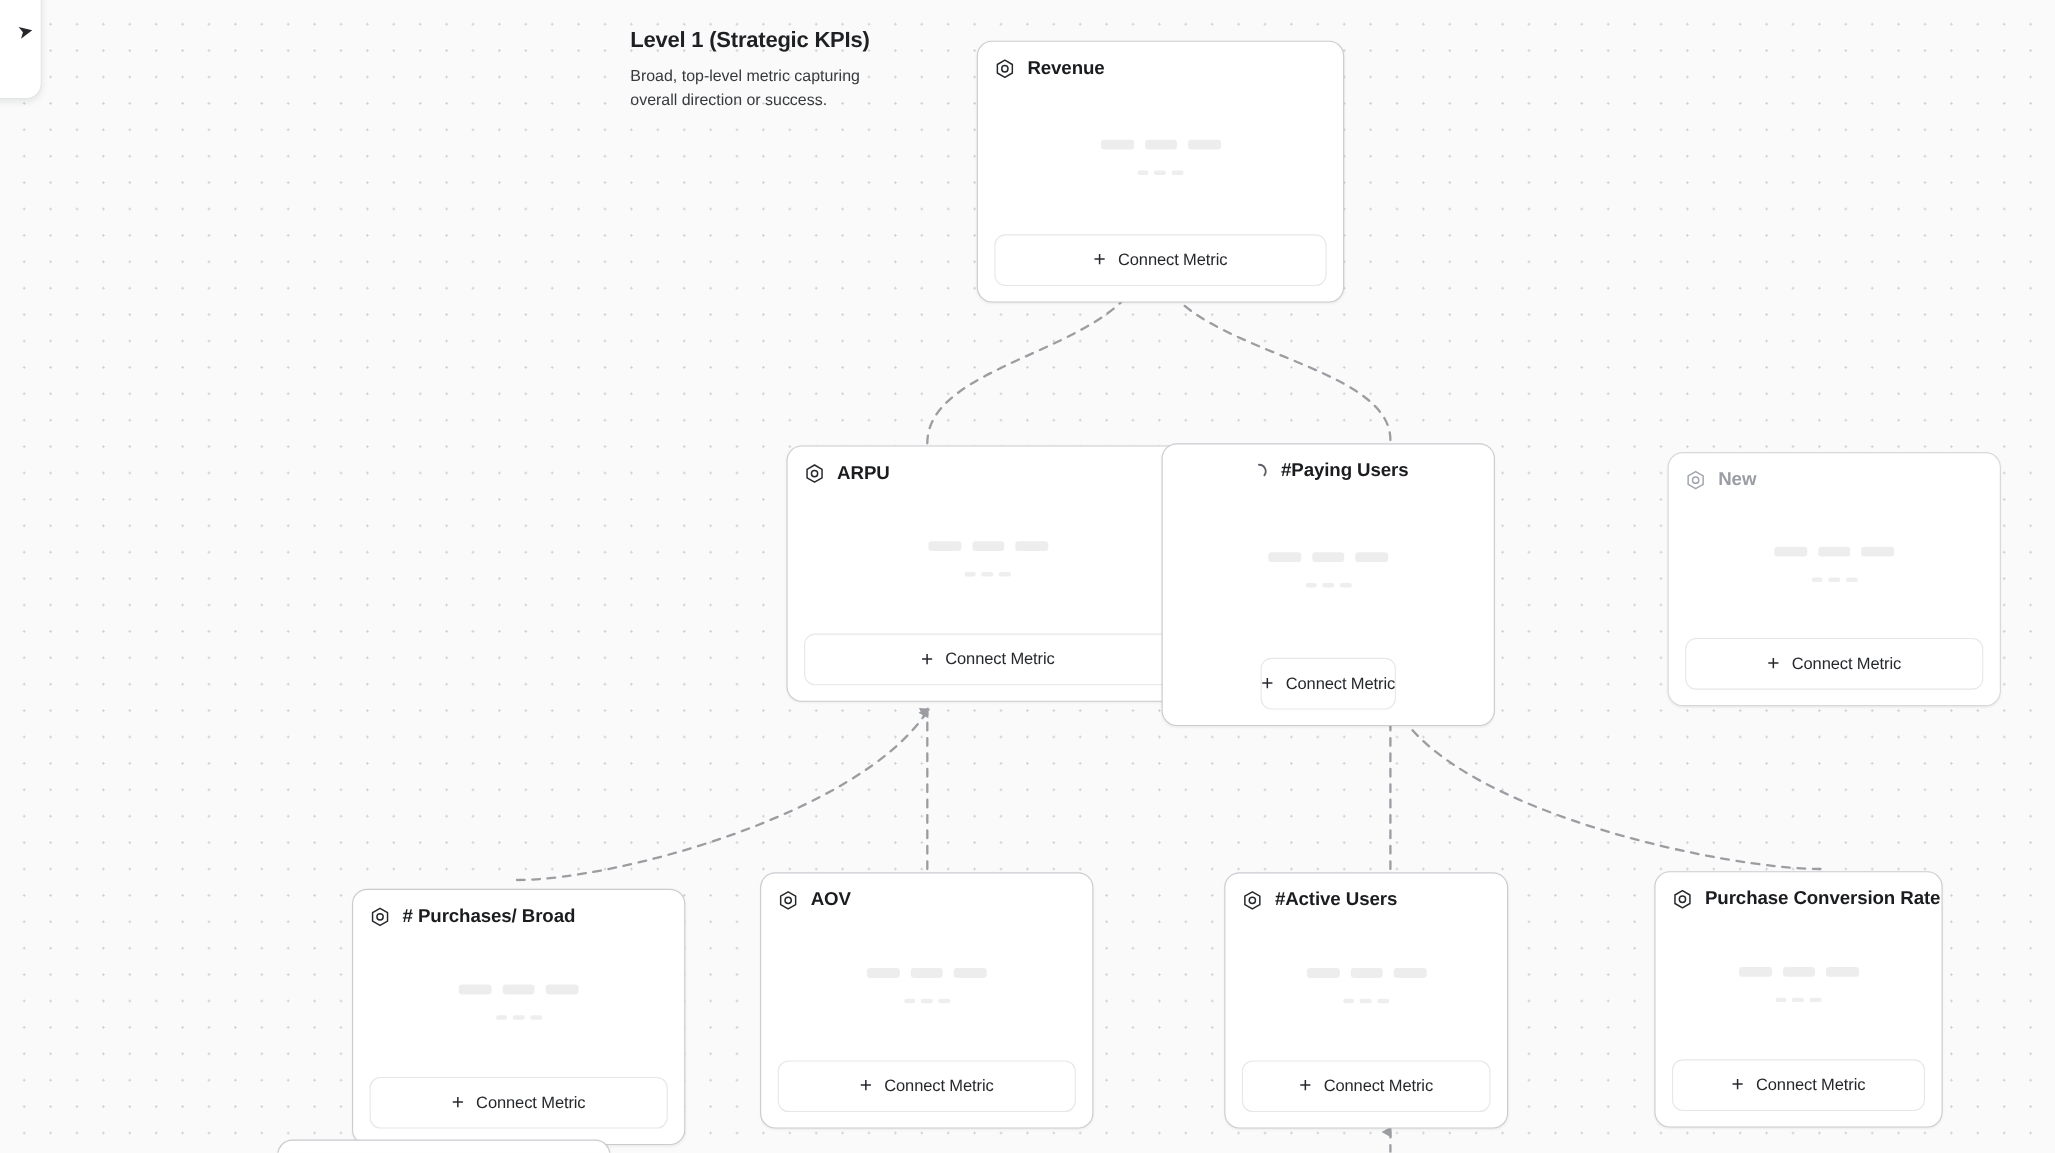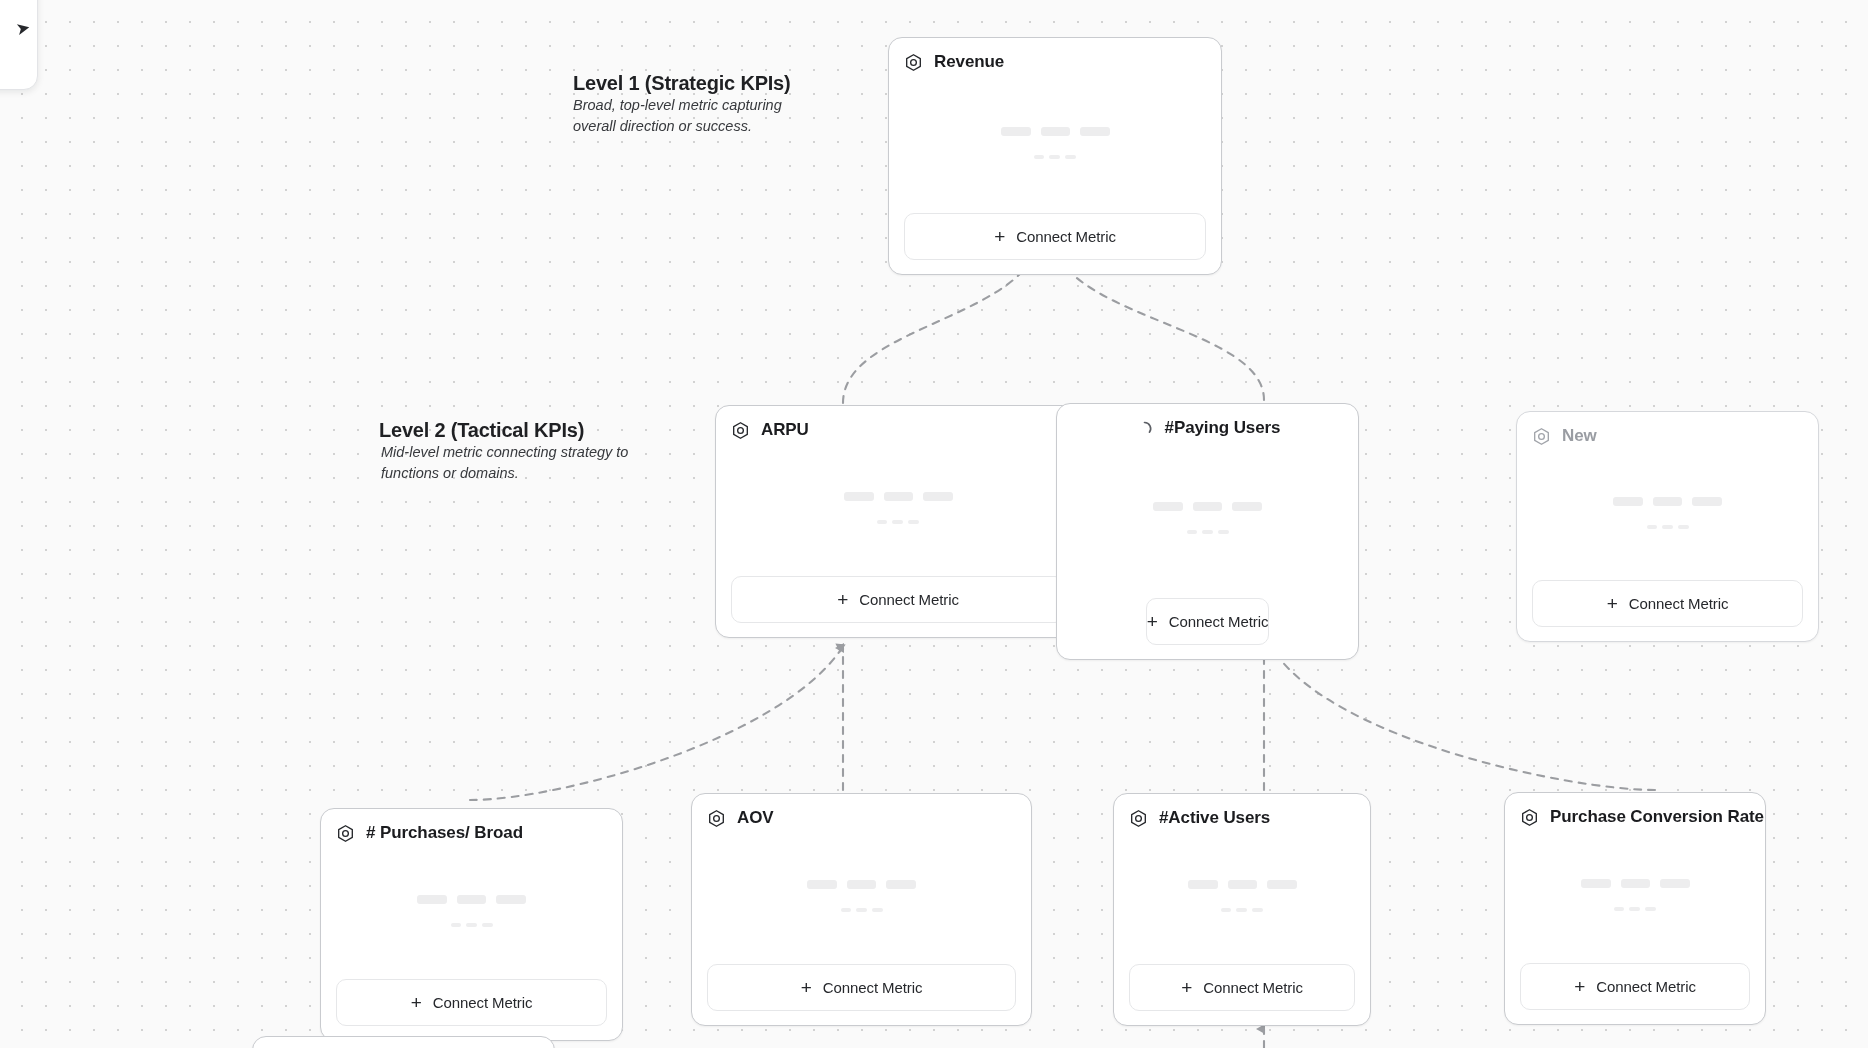--- a/index.html
+++ b/index.html
@@ -16,25 +16,25 @@
     background-image: radial-gradient(circle, #d2d2d2 1.1px, transparent 1.2px);
     background-size: 24px 24px;
     background-position: 10px 10px;
   }
   #edges { position: absolute; inset: 0; width: 1868px; height: 1048px; pointer-events: none; }
 
   
   .level-label { position: absolute; }
   .level-title {
     font-size: 20px; font-weight: 700; color: #1f2023;
-    letter-spacing: -0.2px; white-space: nowrap; margin-top: 46px;
+    letter-spacing: -0.2px; white-space: nowrap;
   }
   .level-desc {
-    font-size: 14.5px; color: #37393d;
-    line-height: 1.45; width: 250px; font-style: italic;
+    margin-top: 11px; font-size: 14.5px; color: #37393d;
+    line-height: 1.45; width: 250px;
   }
 
   
   .card {
     position: absolute;
     background: #ffffff;
     border: 1px solid #c9cbcf;
     border-radius: 14px;
     box-shadow: 0 1px 2px rgba(16,18,22,.05);
     display: flex; flex-direction: column;
@@ -128,24 +128,20 @@
 
   <div id="corner-panel">
     <span class="cursor-glyph">➤</span>
   </div>
 
   <div class="level-label" style="left:573px; top:26px;">
     <div class="level-title">Level 1 (Strategic KPIs)</div>
     <div class="level-desc">Broad, top-level metric capturing overall direction or success.</div>
   </div>
 
-  <div class="level-label" style="left:379px; top:373px;">
-    <div class="level-title">Level 2 (Tactical KPIs)</div>
-    <div class="level-desc" style="padding-left:2px;">Mid-level metric connecting strategy to functions or domains.</div>
-  </div>
 
 
   <div class="card" style="left:888px; top:37px; width:334px; height:238px;">
     <div class="card-head">
       <svg class="hex-icon" viewBox="0 0 24 24">
         <path d="M12 2.2 L20.6 7.1 L20.6 16.9 L12 21.8 L3.4 16.9 L3.4 7.1 Z" fill="none" stroke="#26282c" stroke-width="1.7" stroke-linejoin="round"></path>
         <circle cx="12" cy="12" r="3.6" fill="none" stroke="#26282c" stroke-width="1.7"></circle>
       </svg>
       <span class="card-title">Revenue</span>
     </div>
@@ -263,21 +259,21 @@
         <span class="sk sk-b"></span>
         <span class="sk sk-c"></span>
       </div>
     </div>
     <button class="connect-btn">
       <span class="plus">+</span>
       <span class="lbl">Connect Metric</span>
     </button>
   </div>
 
-  <div class="card" style="left:691px; top:793px; width:341px; height:233px;">
+  <div class="card" style="left:691px; top:793px; width:303px; height:233px;">
     <div class="card-head">
       <svg class="hex-icon" viewBox="0 0 24 24">
         <path d="M12 2.2 L20.6 7.1 L20.6 16.9 L12 21.8 L3.4 16.9 L3.4 7.1 Z" fill="none" stroke="#26282c" stroke-width="1.7" stroke-linejoin="round"></path>
         <circle cx="12" cy="12" r="3.6" fill="none" stroke="#26282c" stroke-width="1.7"></circle>
       </svg>
       <span class="card-title">AOV</span>
     </div>
     <div class="card-body">
       <div class="skeleton-row">
         <span class="sk sk-a"></span>

